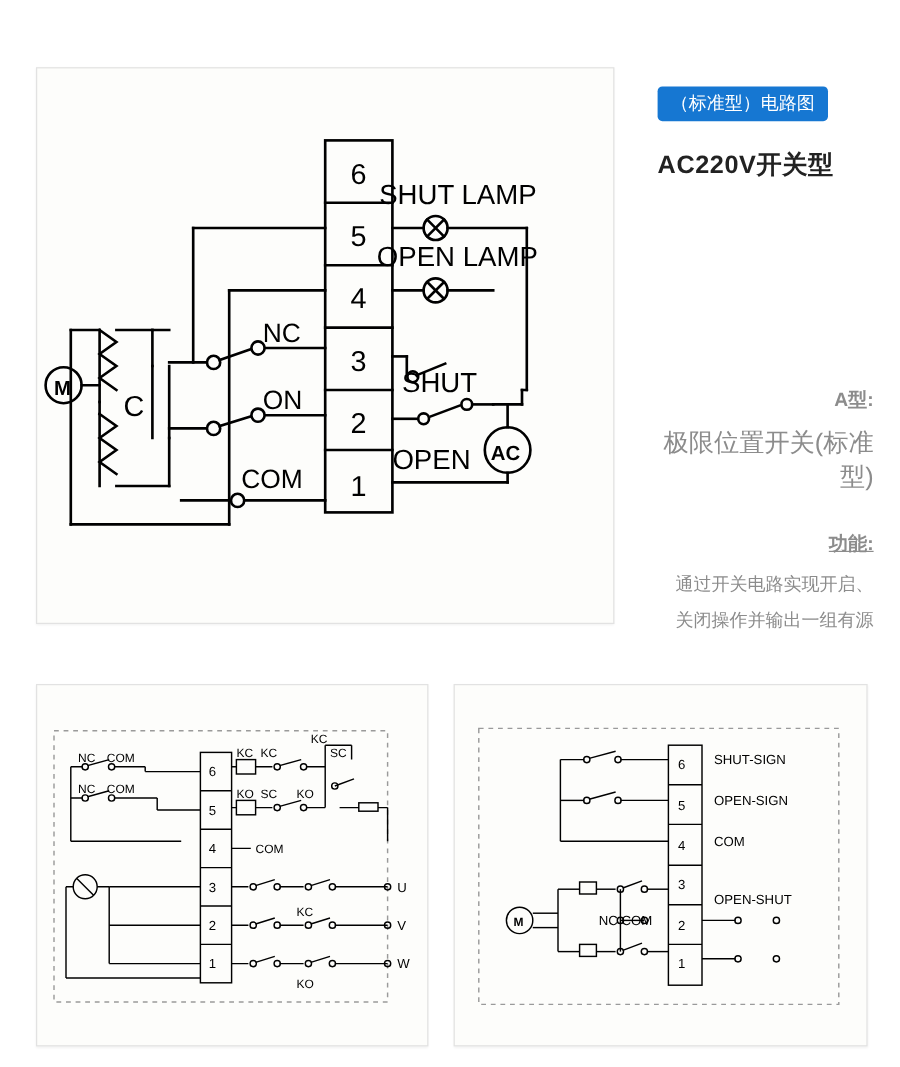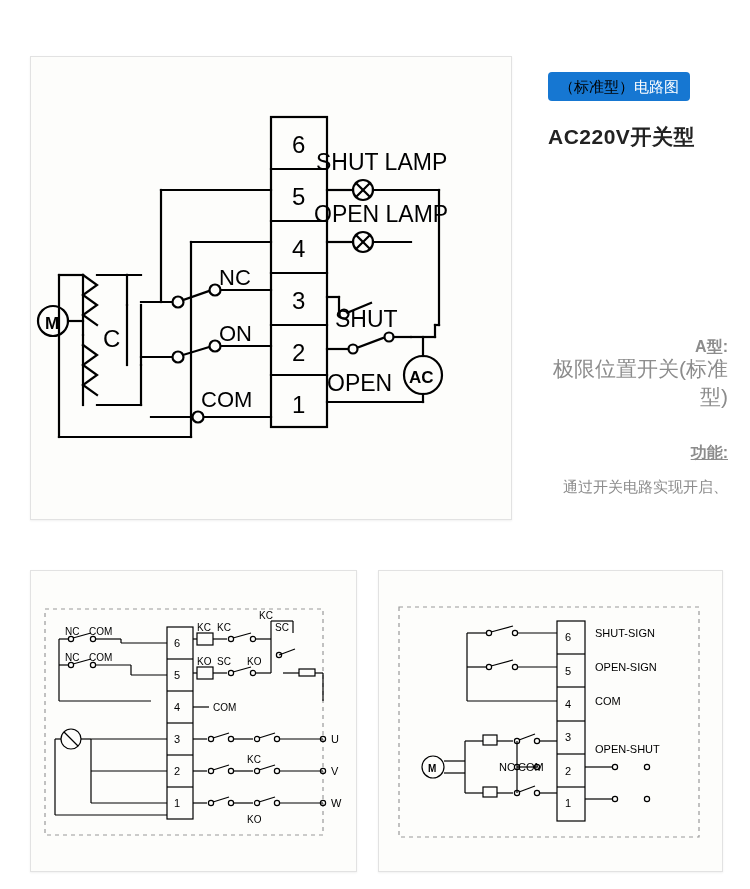--- a/index.html
+++ b/index.html
@@ -14,27 +14,27 @@
   }
   #main-diagram-panel{left:30px;top:56px;width:480px;height:462px;}
   #bottom-left-panel{left:30px;top:570px;width:325px;height:300px;}
   #bottom-right-panel{left:378px;top:570px;width:343px;height:300px;}
 
   .badge{
     position:absolute;left:548px;top:72px;
     background:#1677d2;color:#fff;border-radius:4px;
     font-size:15px;line-height:1;padding:7px 11px;white-space:nowrap;
   }
-  .badge .paren{color:#000000;}
+  .badge .paren{color:#ffffff;}
   #spec-title{
     position:absolute;left:548px;top:123px;
     font-size:21px;font-weight:bold;color:#222;letter-spacing:.5px;
   }
   .right-block{position:absolute;left:528px;width:200px;text-align:right;color:#8c8c8c;}
-  #type-label{top:323px;font-size:16px;font-weight:bold;margin-top:14px;}
+  #type-label{top:323px;font-size:16px;font-weight:bold;}
   #type-value{top:355px;font-size:21px;}
   #function-label{top:443px;font-size:16px;font-weight:bold;text-decoration:underline;}
   .func-line{font-size:15px;font-family:Liberation Mono, monospace;}
   #function-value{top:474px;line-height:30px;}
 
   svg{display:block;}
   text{font-family:"Liberation Sans", sans-serif;}
 </style>
 </head>
 <body>
@@ -150,20 +150,21 @@
   <span class="paren">（标准型）</span><span>电路图</span>
 </div>
 
 <div id="spec-title">AC220V开关型</div>
 
 <div class="right-block" id="type-label">A型:</div>
 <div class="right-block" id="type-value">极限位置开关(标准型)</div>
 <div class="right-block" id="function-label">功能:</div>
 <div class="right-block" id="function-value">
   <div class="func-line">通过开关电路实现开启、</div>
+  <div class="func-line">关闭操作并输出一组有源</div>
 </div>
 
 <div class="panel" id="bottom-left-panel">
   <svg width="325" height="300" viewBox="0 0 325 300">
     <g fill="none" stroke="#000" stroke-width="1.2">
       <rect x="14" y="38" width="278" height="226" stroke="#9a9a9a" stroke-dasharray="4 4"></rect>
 
       <rect x="136" y="56" width="26" height="192"></rect>
       <line x1="136" y1="88" x2="162" y2="88"></line>
       <line x1="136" y1="120" x2="162" y2="120"></line>

